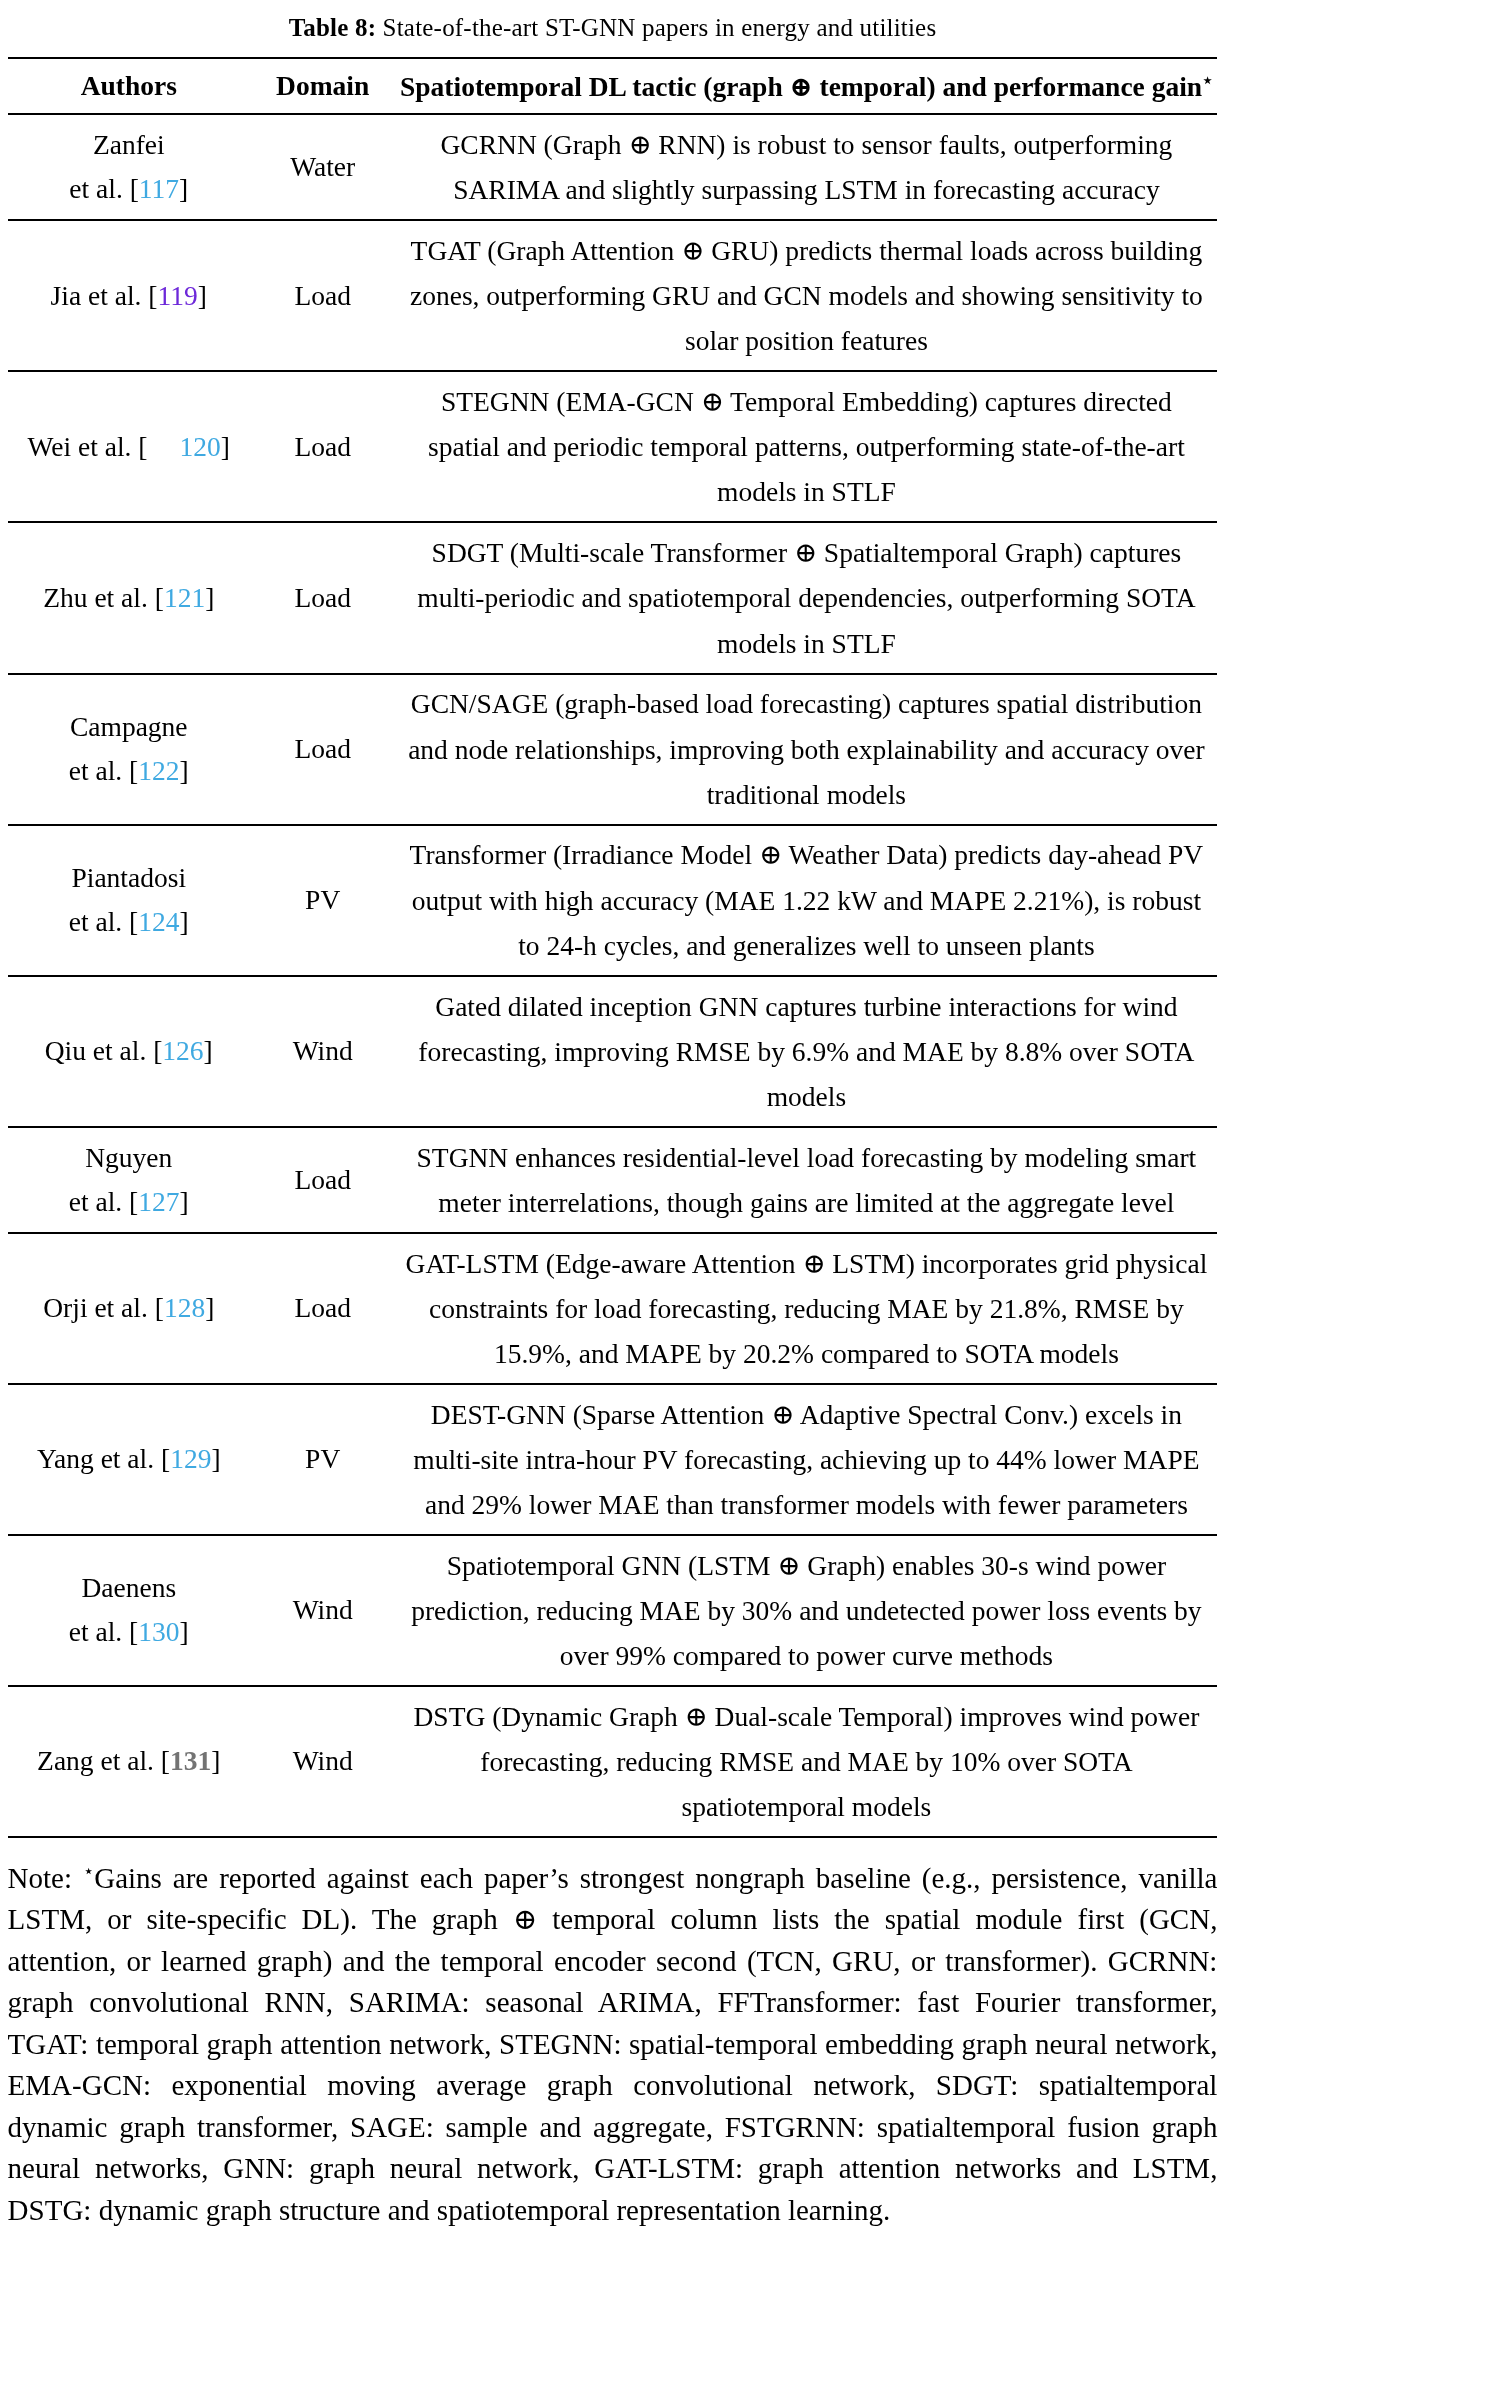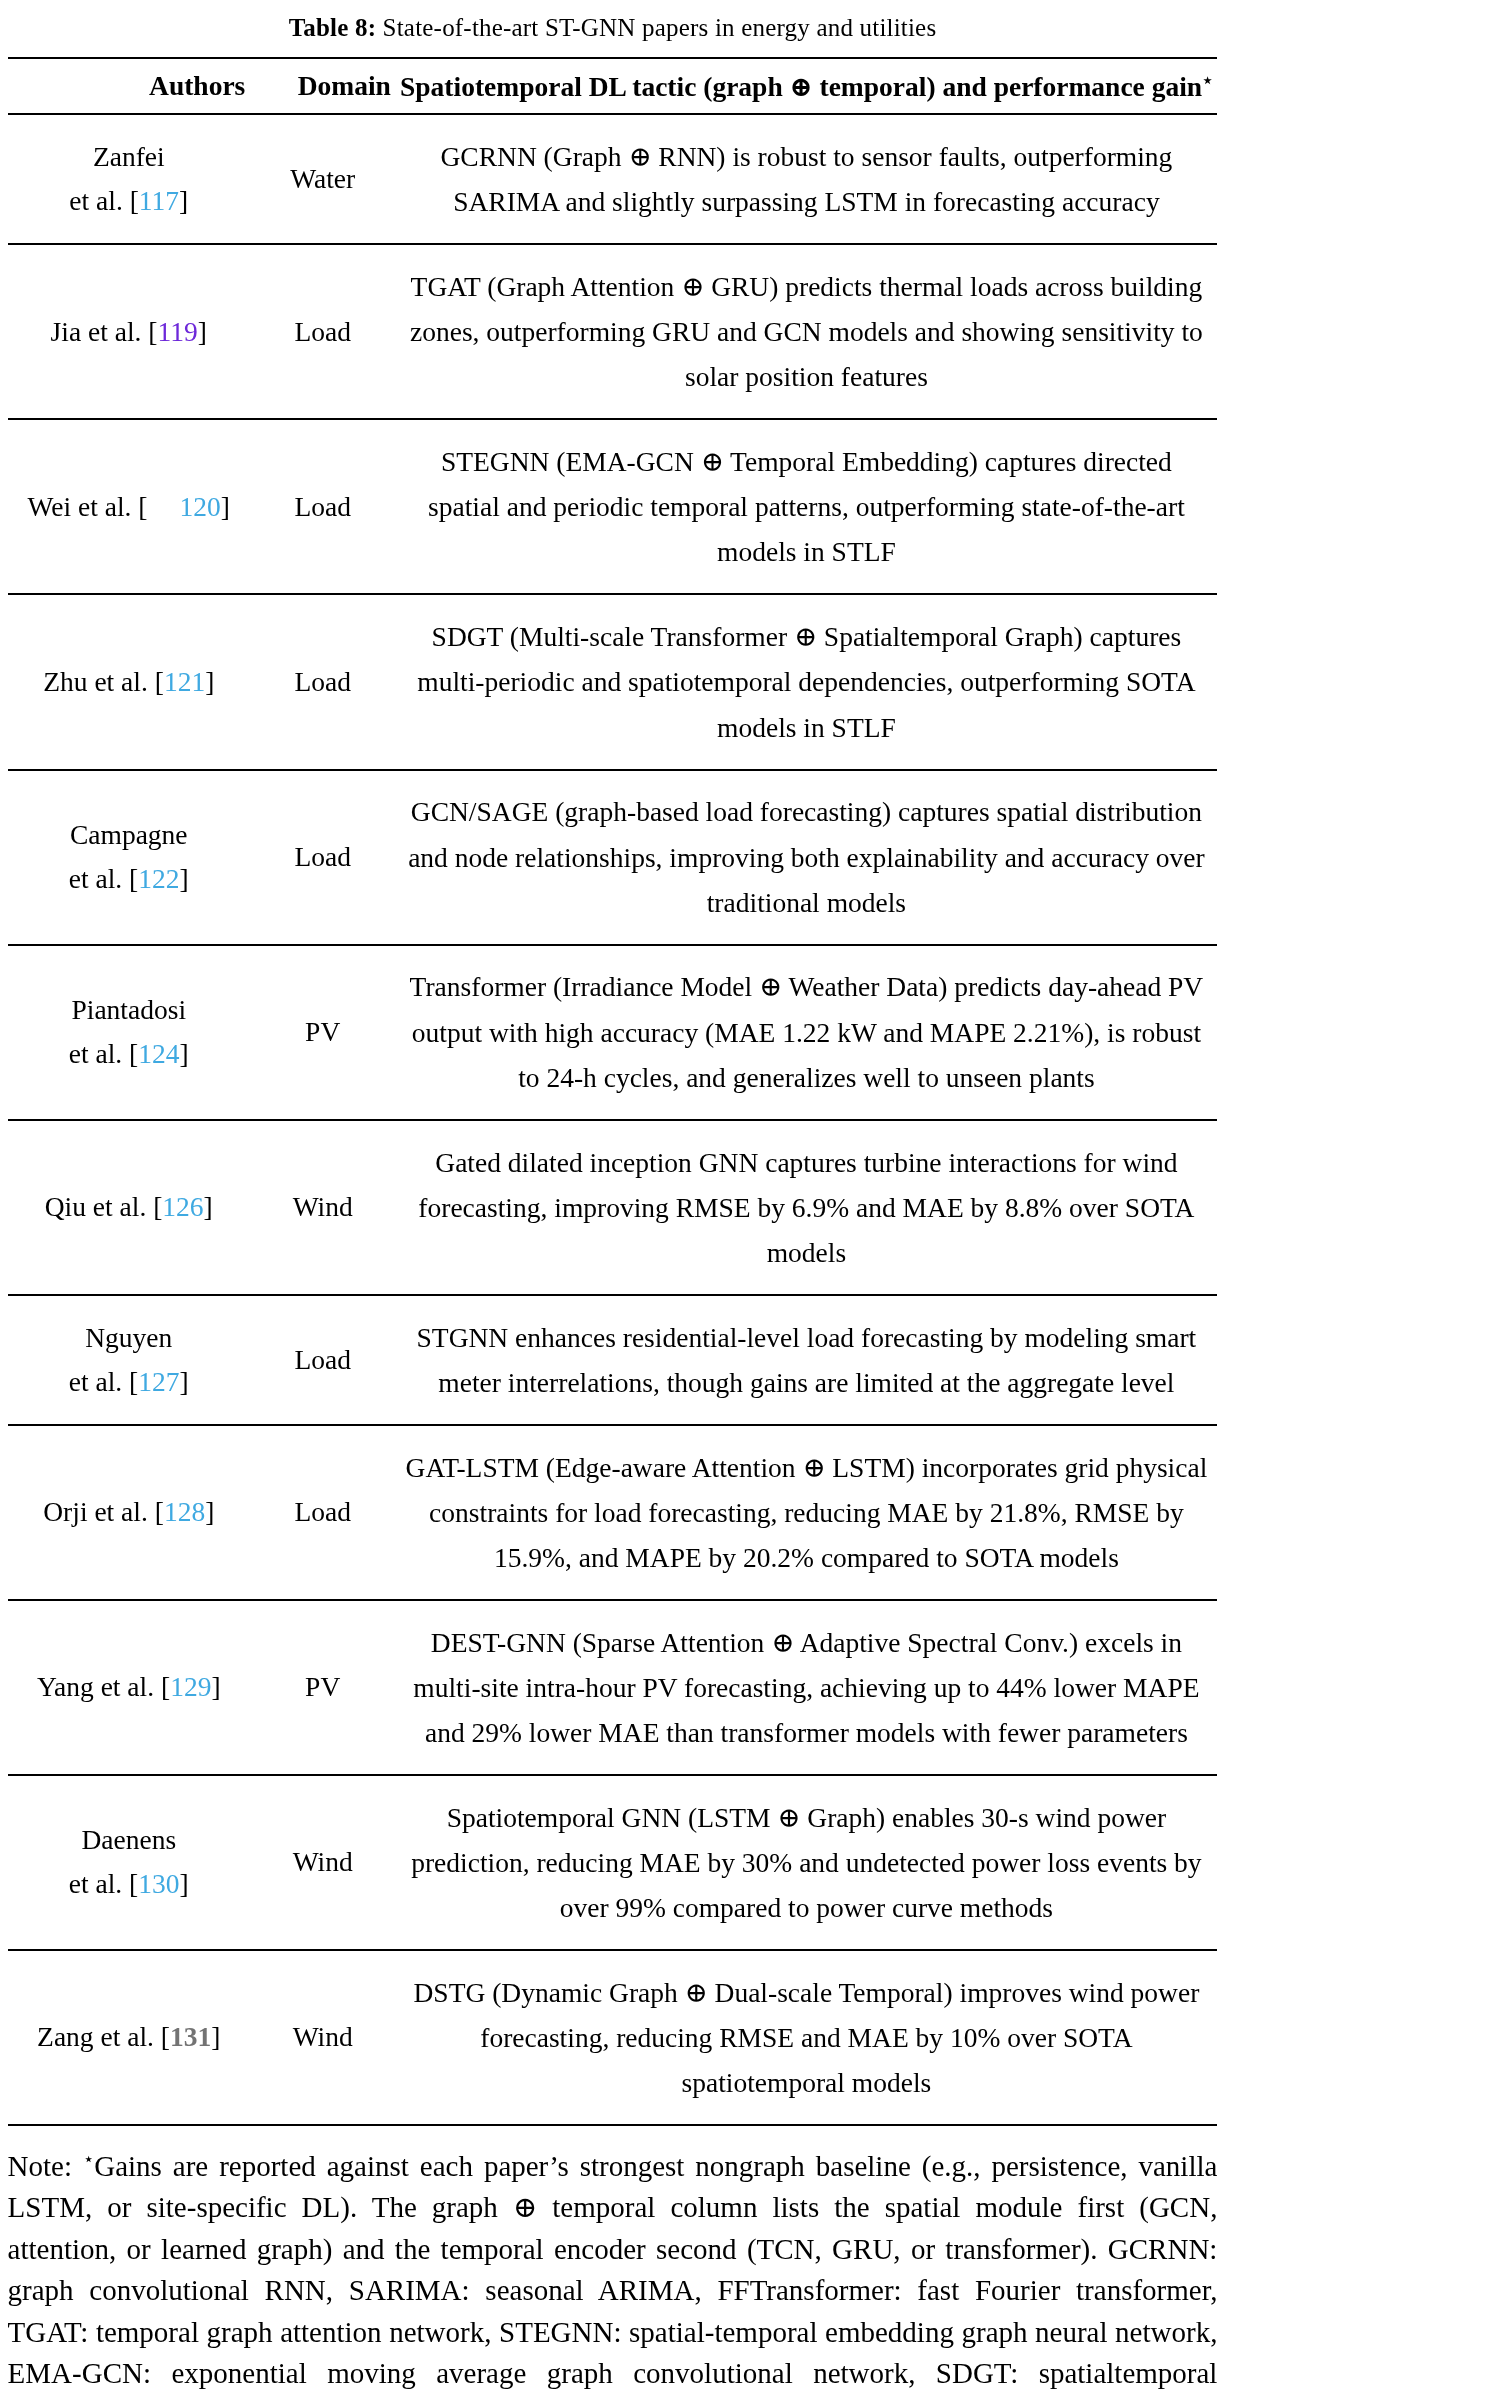--- a/index.html
+++ b/index.html
@@ -34,41 +34,41 @@
   table.sota thead tr {
     border-bottom: 2.7px solid #000;
   }
   table.sota tbody tr {
     border-bottom: 2.3px solid #000;
   }
   table.sota th {
     font-size: 27.5px;
     font-weight: bold;
     padding: 10.7px 4.6px;
-    text-align: right;
+    text-align: center;
     white-space: nowrap;
   }
   col.c-authors { width: 252px; }
   col.c-domain  { width: 149px; }
   td {
     font-size: 27.5px;
     vertical-align: middle;
   }
   td.authors, td.domain {
     text-align: center;
     line-height: 1.6;
     padding: 6.1px 3.1px;
   }
   td.tactic {
     text-align: center;
     padding: 6.9px 9.2px;
   }
   .tactic-inner {
     max-width: 928px;
-    margin: 12px auto;
+    margin: 0 auto;
     line-height: 1.64;
   }
   .citation {
     text-decoration: none;
     cursor: pointer;
   }
   sup.star {
     font-size: 62%;
     line-height: 0;
   }

